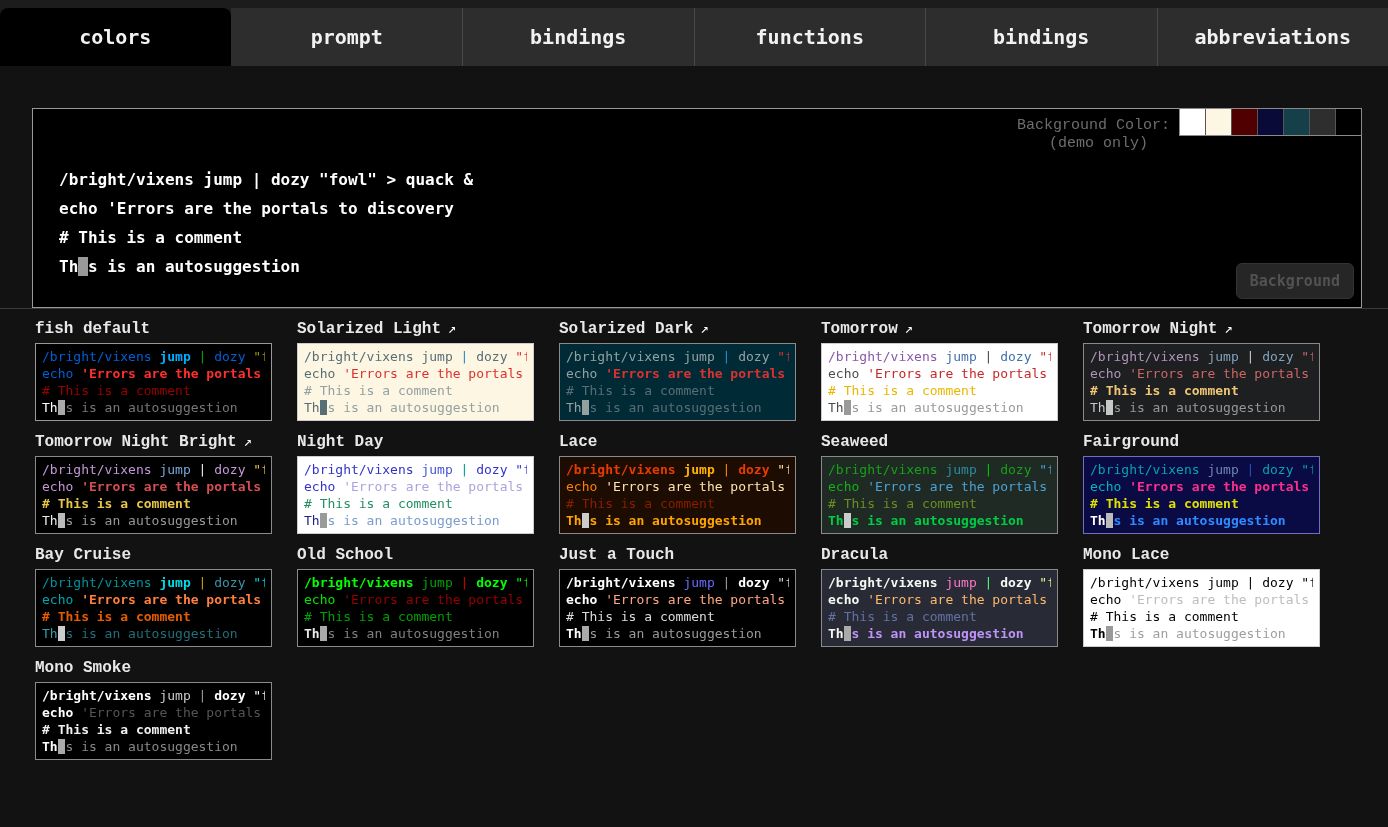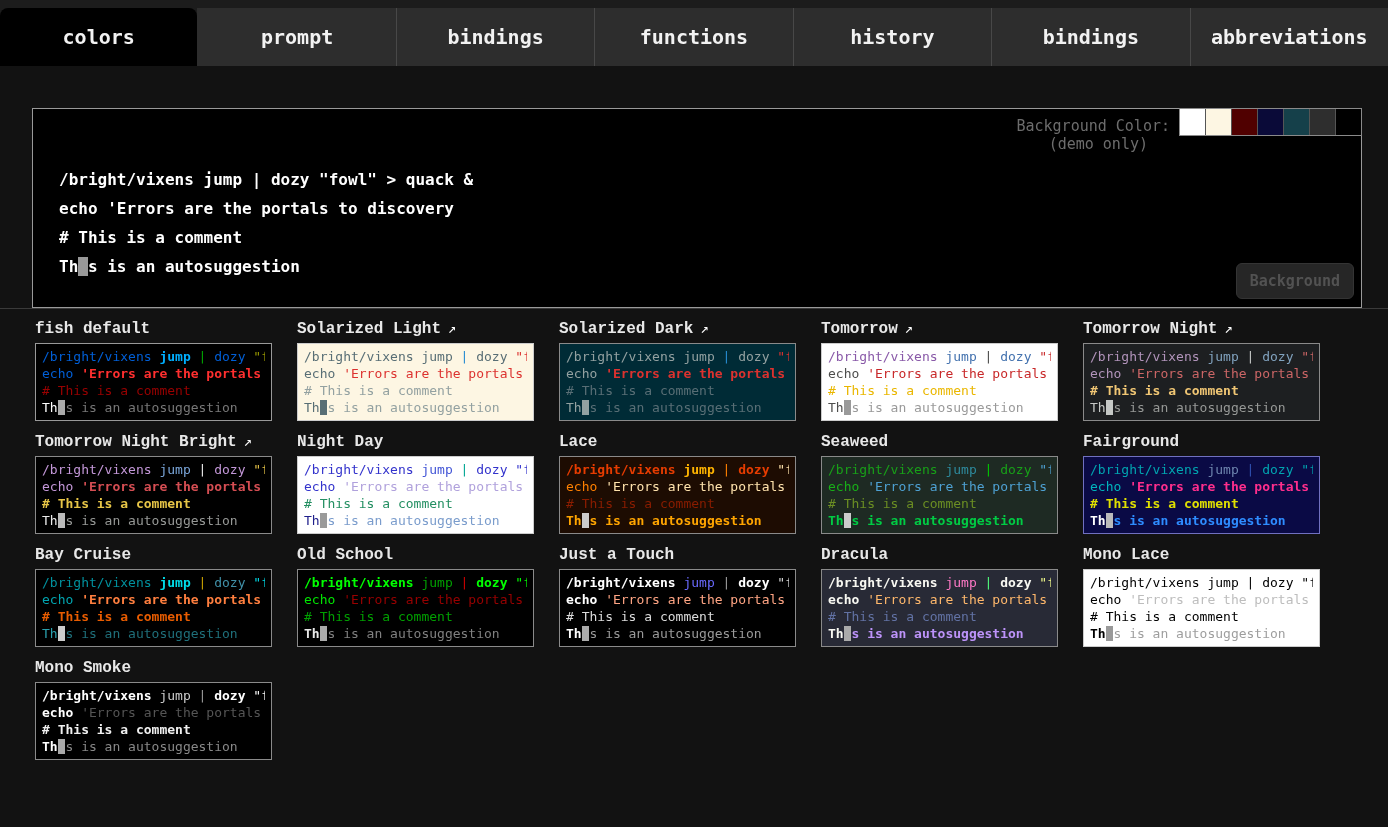--- a/index.html
+++ b/index.html
@@ -16,21 +16,21 @@
     cursor:pointer;user-select:none;
   }
   .tab + .tab{border-left:1px solid #484848;}
   .tab.active{background:#000;border-radius:8px 8px 0 0;border-left-color:transparent;}
   .tab.active + .tab{border-left-color:transparent;}
   
   .term-box{
     position:relative;margin:42px 26px 0 32px;height:198px;
     background:#000;border:1px solid #999;
   }
-  .bg-picker{position:absolute;top:-1px;right:-1px;display:flex;align-items:flex-start;}
+  .bg-picker{position:absolute;top:-1px;right:-1px;display:flex;align-items:flex-start;font-family:Liberation Mono, monospace;}
   .bg-labels{color:#6d6d6d;font-size:15px;line-height:18px;text-align:right;margin:9px 9px 0 0;}
   .bg-sublabel{padding-right:22px;}
   .swatches{display:flex;border:1px solid #8a8a8a;}
   .swatch{width:25px;height:26px;border-right:1px solid #555;}
   .swatch:last-child{border-right:none;}
   .term-lines{
     position:absolute;left:26px;top:56px;
     color:#fff;font-size:16px;font-weight:bold;line-height:29px;white-space:pre;
   }
   .term-line{white-space:pre;}
@@ -62,21 +62,20 @@
 </head>
 <body>
 
 <div class="page">
 
   <div class="tabbar" id="tabbar">
       <div class="tab active">colors</div>
       <div class="tab">prompt</div>
       <div class="tab">bindings</div>
       <div class="tab">functions</div>
-      <div class="tab">history</div>
       <div class="tab">bindings</div>
       <div class="tab">abbreviations</div>
     </div>
 
   <div class="content">
 
     <div class="term-box">
       <div class="bg-picker">
         <div class="bg-labels">
           <div>Background Color:</div>

